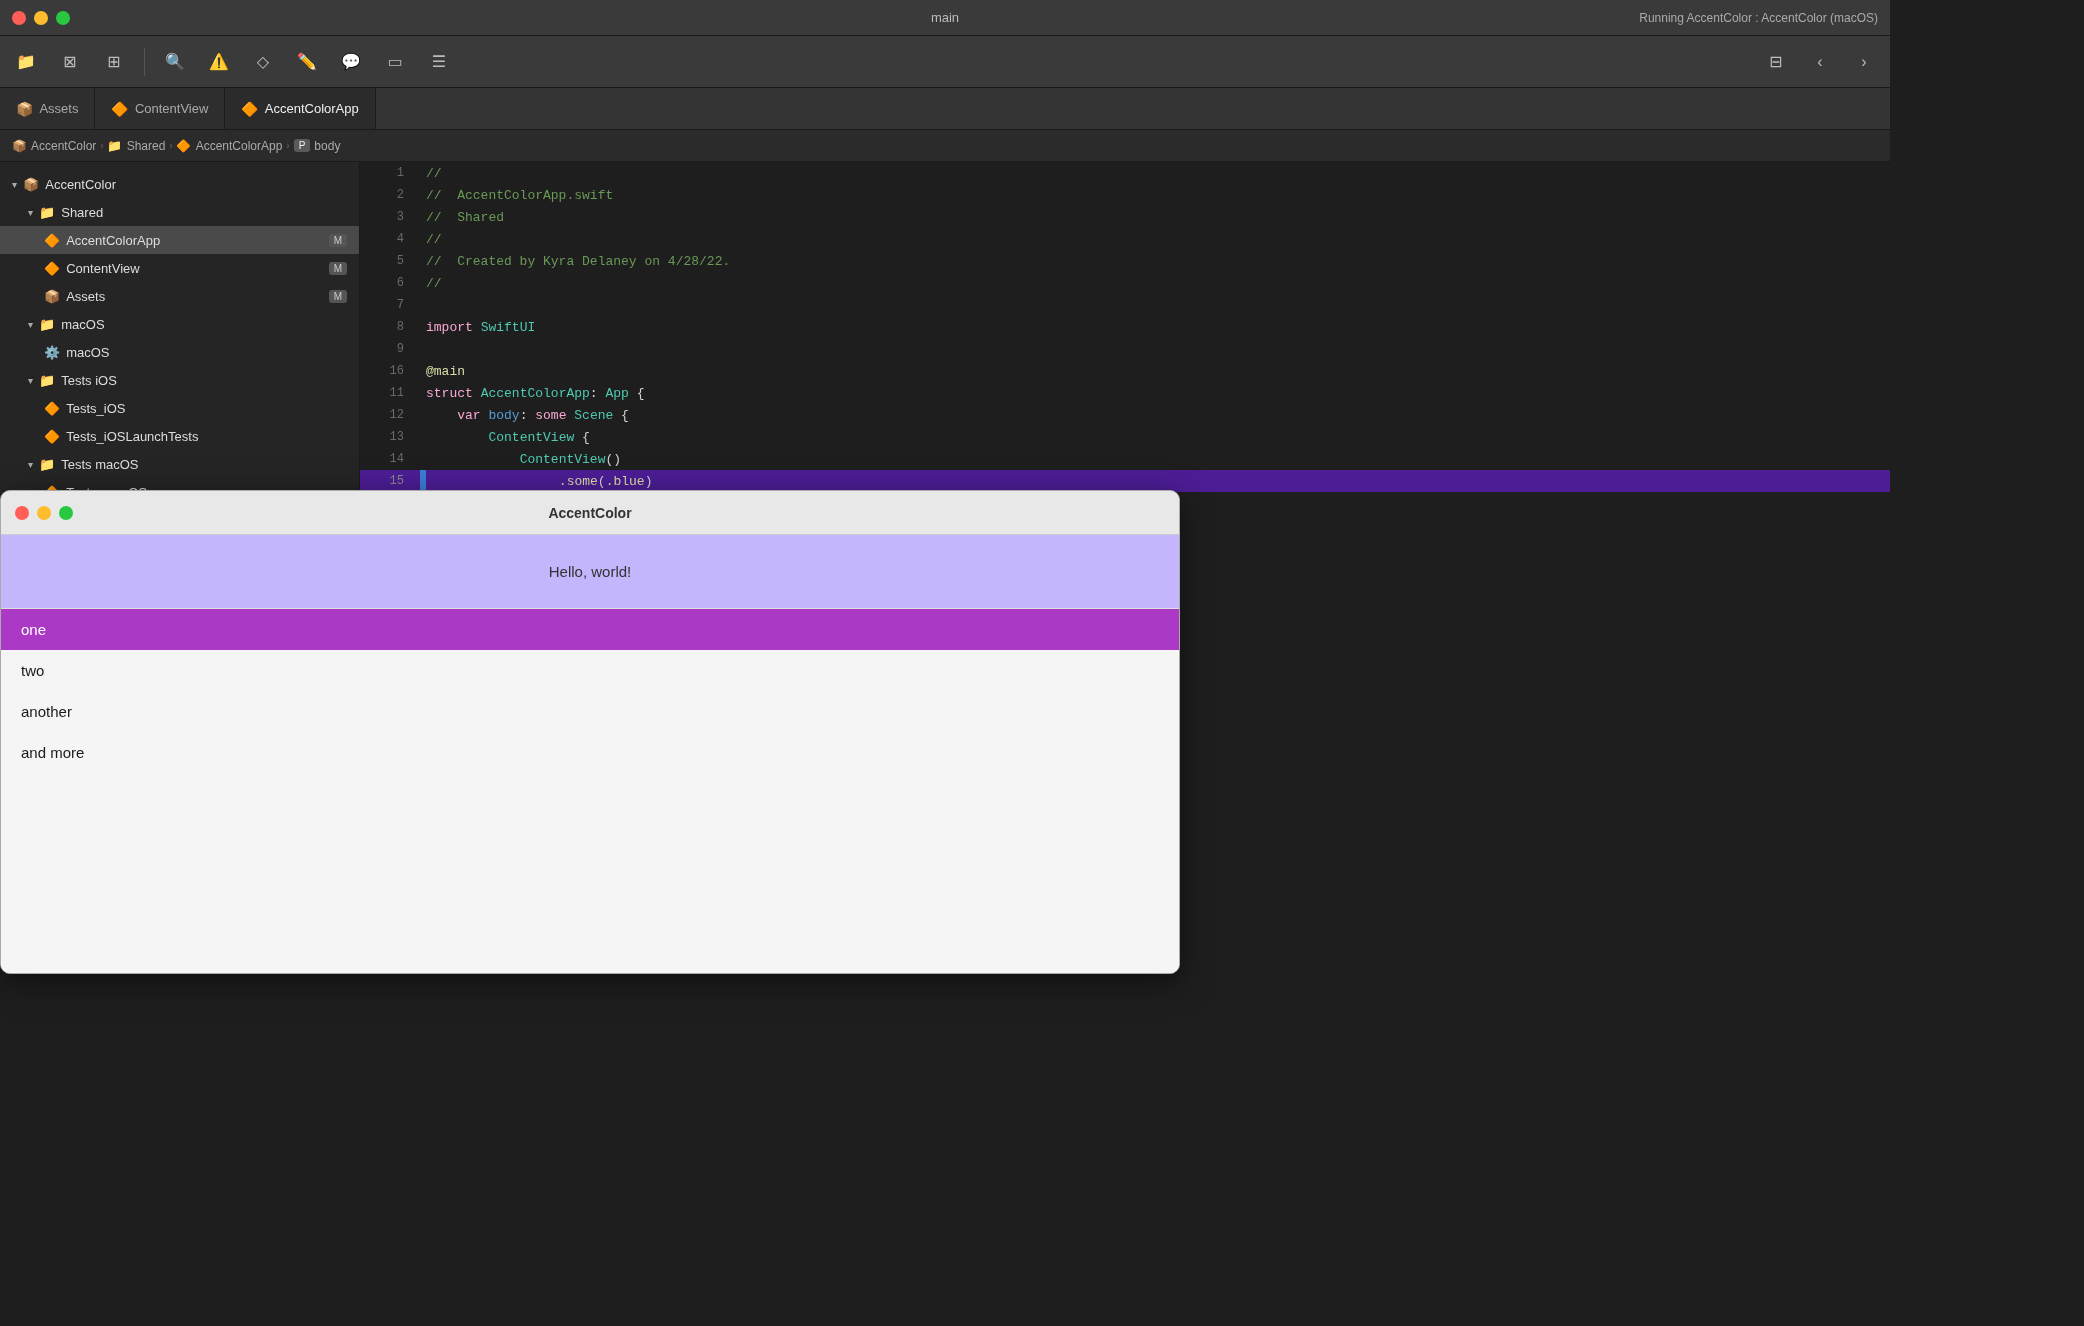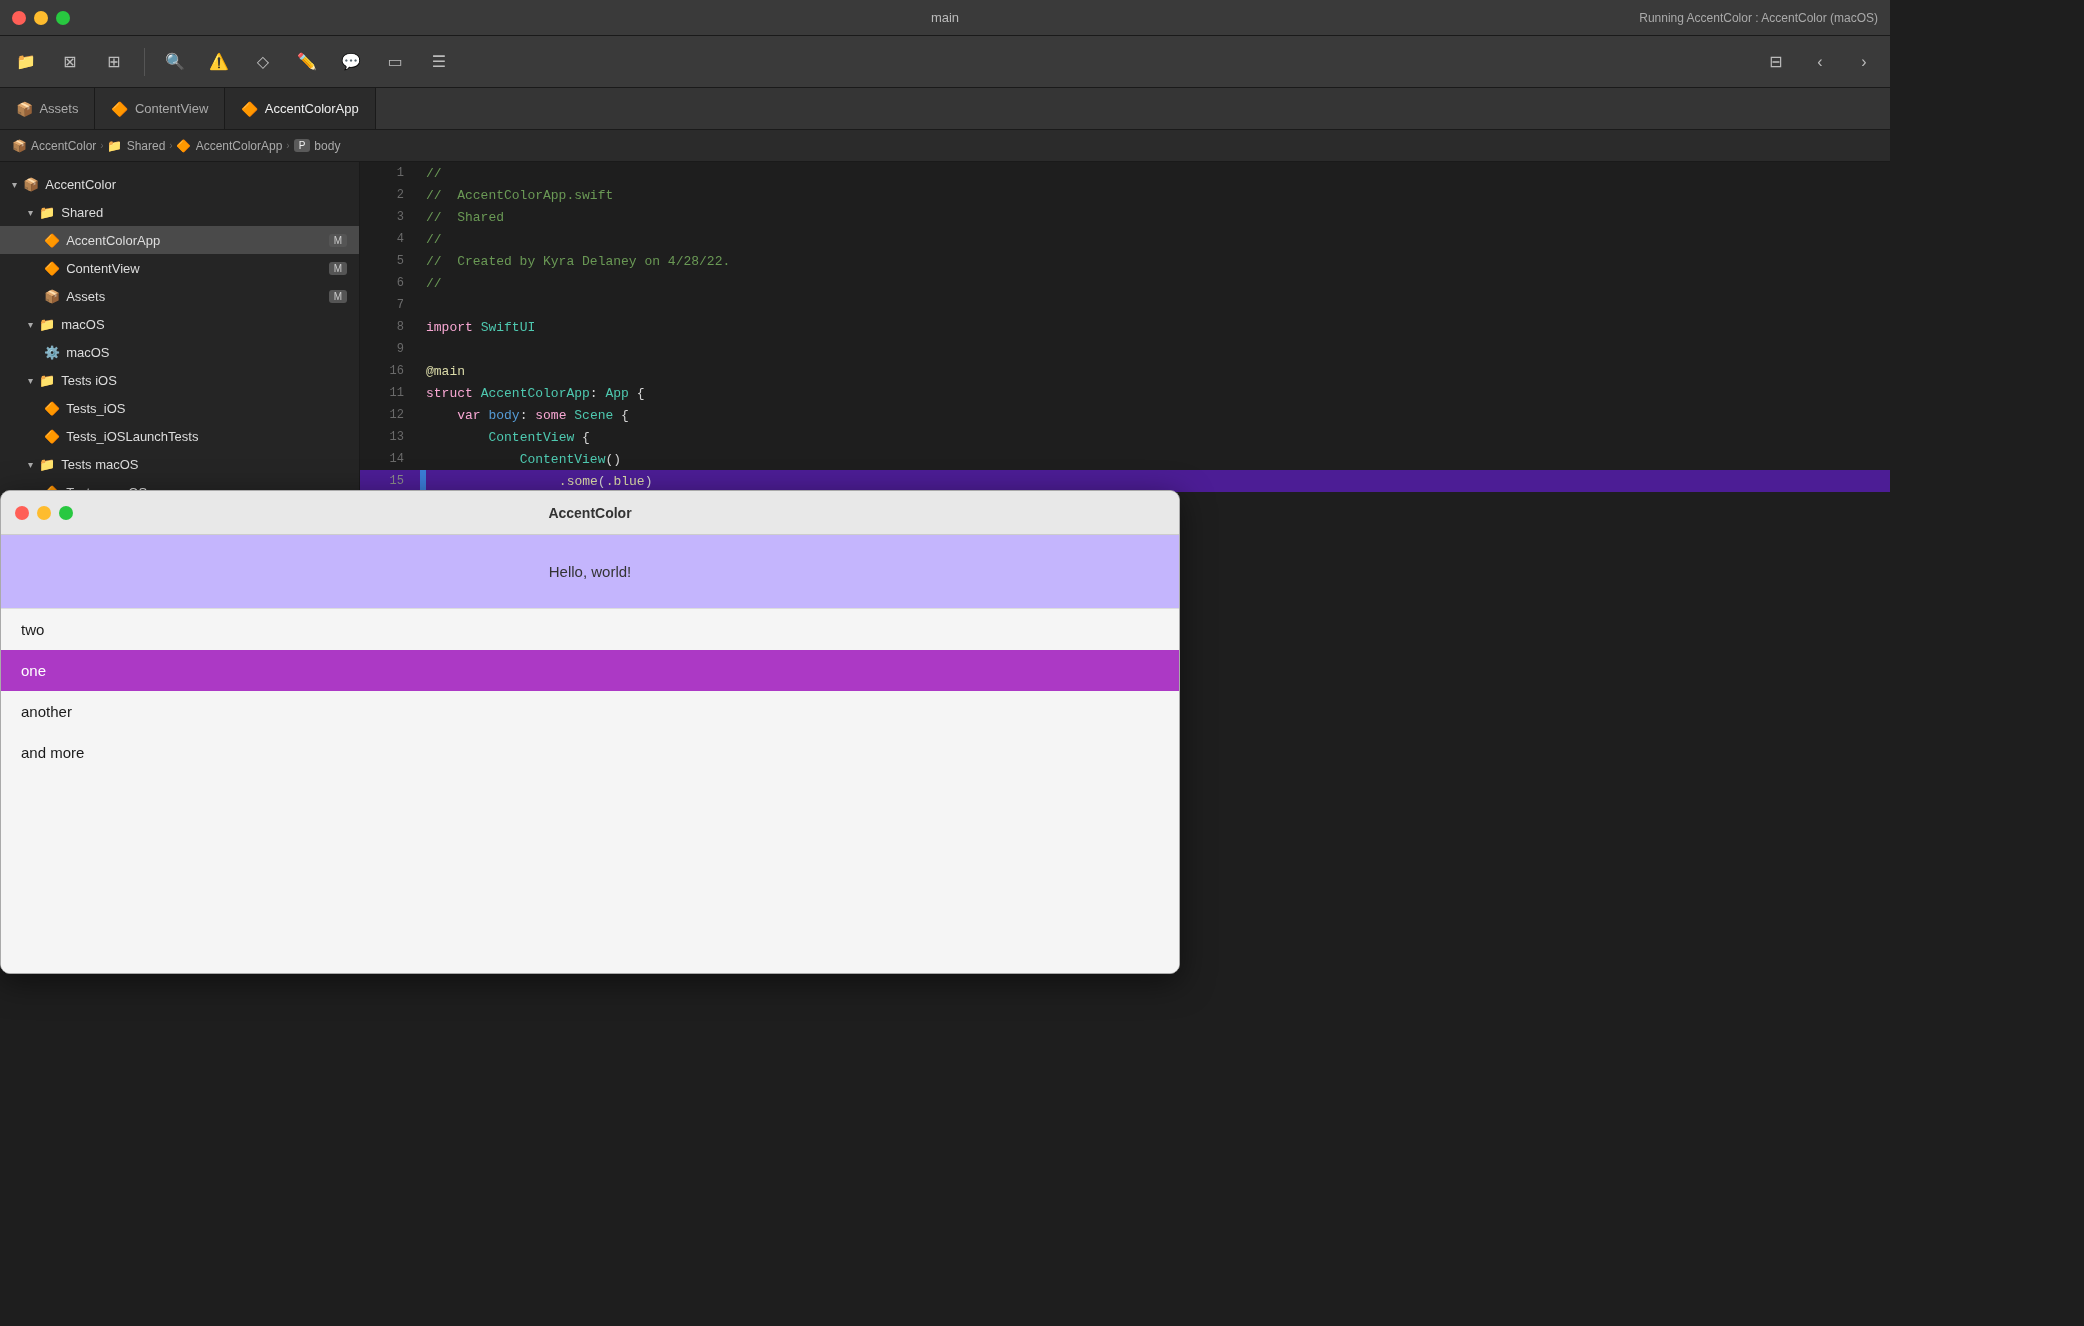--- a/index.html
+++ b/index.html
@@ -494,21 +494,21 @@
     <div class="preview-traffic-lights">
       <div class="traffic-light tl-red"></div>
       <div class="traffic-light tl-yellow"></div>
       <div class="traffic-light tl-green"></div>
     </div>
     <span class="preview-title">AccentColor</span>
   </div>
   <div class="preview-content">
     <div class="preview-hello">Hello, world!</div>
     <div class="preview-list">
+      <div class="preview-list-item selected" style="background: rgb(172, 57, 197);">one</div>
       <div class="preview-list-item">two</div>
-      <div class="preview-list-item selected" style="background: rgb(172, 57, 197);">one</div>
       <div class="preview-list-item">another</div>
       <div class="preview-list-item">and more</div>
     </div>
 
     <div style="height: 200px; background: #f5f5f5;"></div>
   </div>
 </div>
 
 </body></html>

